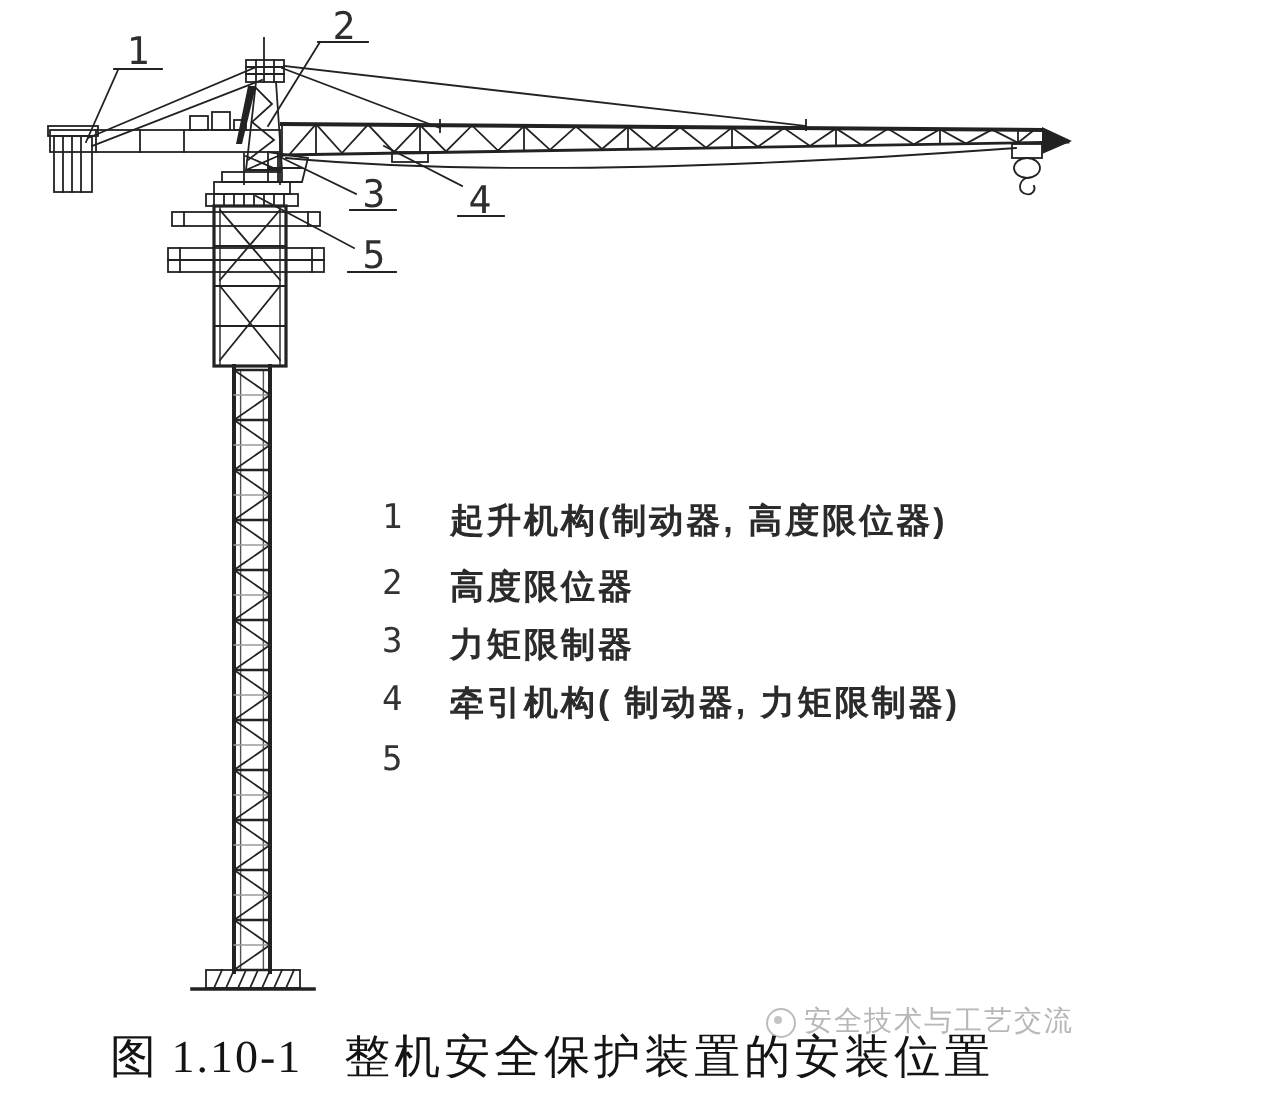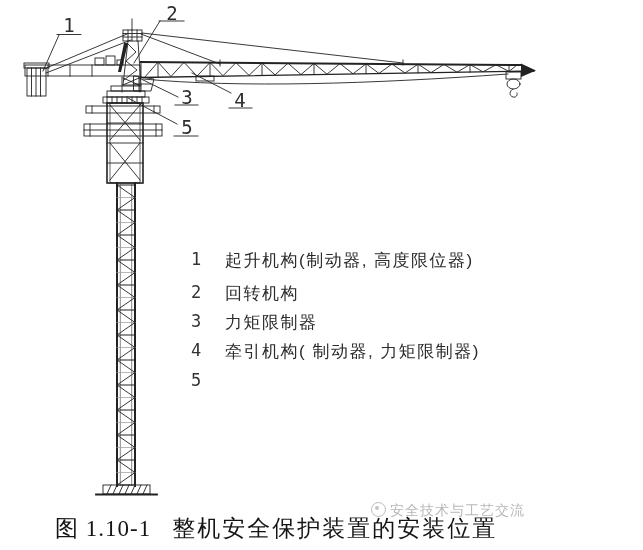--- a/index.html
+++ b/index.html
@@ -10,25 +10,25 @@
   .diagram-svg{position:absolute;left:0;top:0;}
   
   .legend{position:absolute;left:0;top:0;width:643px;height:550px;pointer-events:none;}
   .legend-row{position:absolute;left:191px;display:flex;color:#2b2b2b;}
   .legend-num{
     display:inline-block;width:23px;font-size:17px;letter-spacing:0;
     font-family:"DejaVu Sans Mono", monospace;color:#333;
   }
   .legend-label{
     display:inline-block;margin-left:11px;font-size:17px;letter-spacing:1.5px;
-    color:#2b2b2b;font-weight:400;white-space:nowrap;
+    color:#2b2b2b;font-weight:700;white-space:nowrap;
   }
   
   .watermark{
-    position:absolute;left:371px;top:502px;display:flex;gap:4px;
+    position:absolute;left:383px;top:502px;display:flex;align-items:center;gap:4px;
     color:#b7b7b7;font-size:14px;letter-spacing:1px;white-space:nowrap;
   }
   .wm-logo{
     display:inline-block;width:13px;height:13px;border:1.5px solid #bcbcbc;border-radius:50%;
     position:relative;
   }
   .wm-logo:after{
     content:"";position:absolute;left:3px;top:3px;width:4px;height:4px;background:#c4c4c4;border-radius:50%;
   }
   
@@ -159,21 +159,21 @@
     </g>
   </svg>
 
   <div class="legend">
     <div class="legend-row" style="top:249px;">
       <span class="legend-num">1</span>
       <span class="legend-label">起升机构(制动器, 高度限位器)</span>
     </div>
     <div class="legend-row" style="top:282px;">
       <span class="legend-num">2</span>
-      <span class="legend-label">回转机构</span>
+      <span class="legend-label">高度限位器</span>
     </div>
     <div class="legend-row" style="top:311px;">
       <span class="legend-num">3</span>
       <span class="legend-label">力矩限制器</span>
     </div>
     <div class="legend-row" style="top:340px;">
       <span class="legend-num">4</span>
       <span class="legend-label">牵引机构( 制动器, 力矩限制器)</span>
     </div>
     <div class="legend-row" style="top:370px;">

